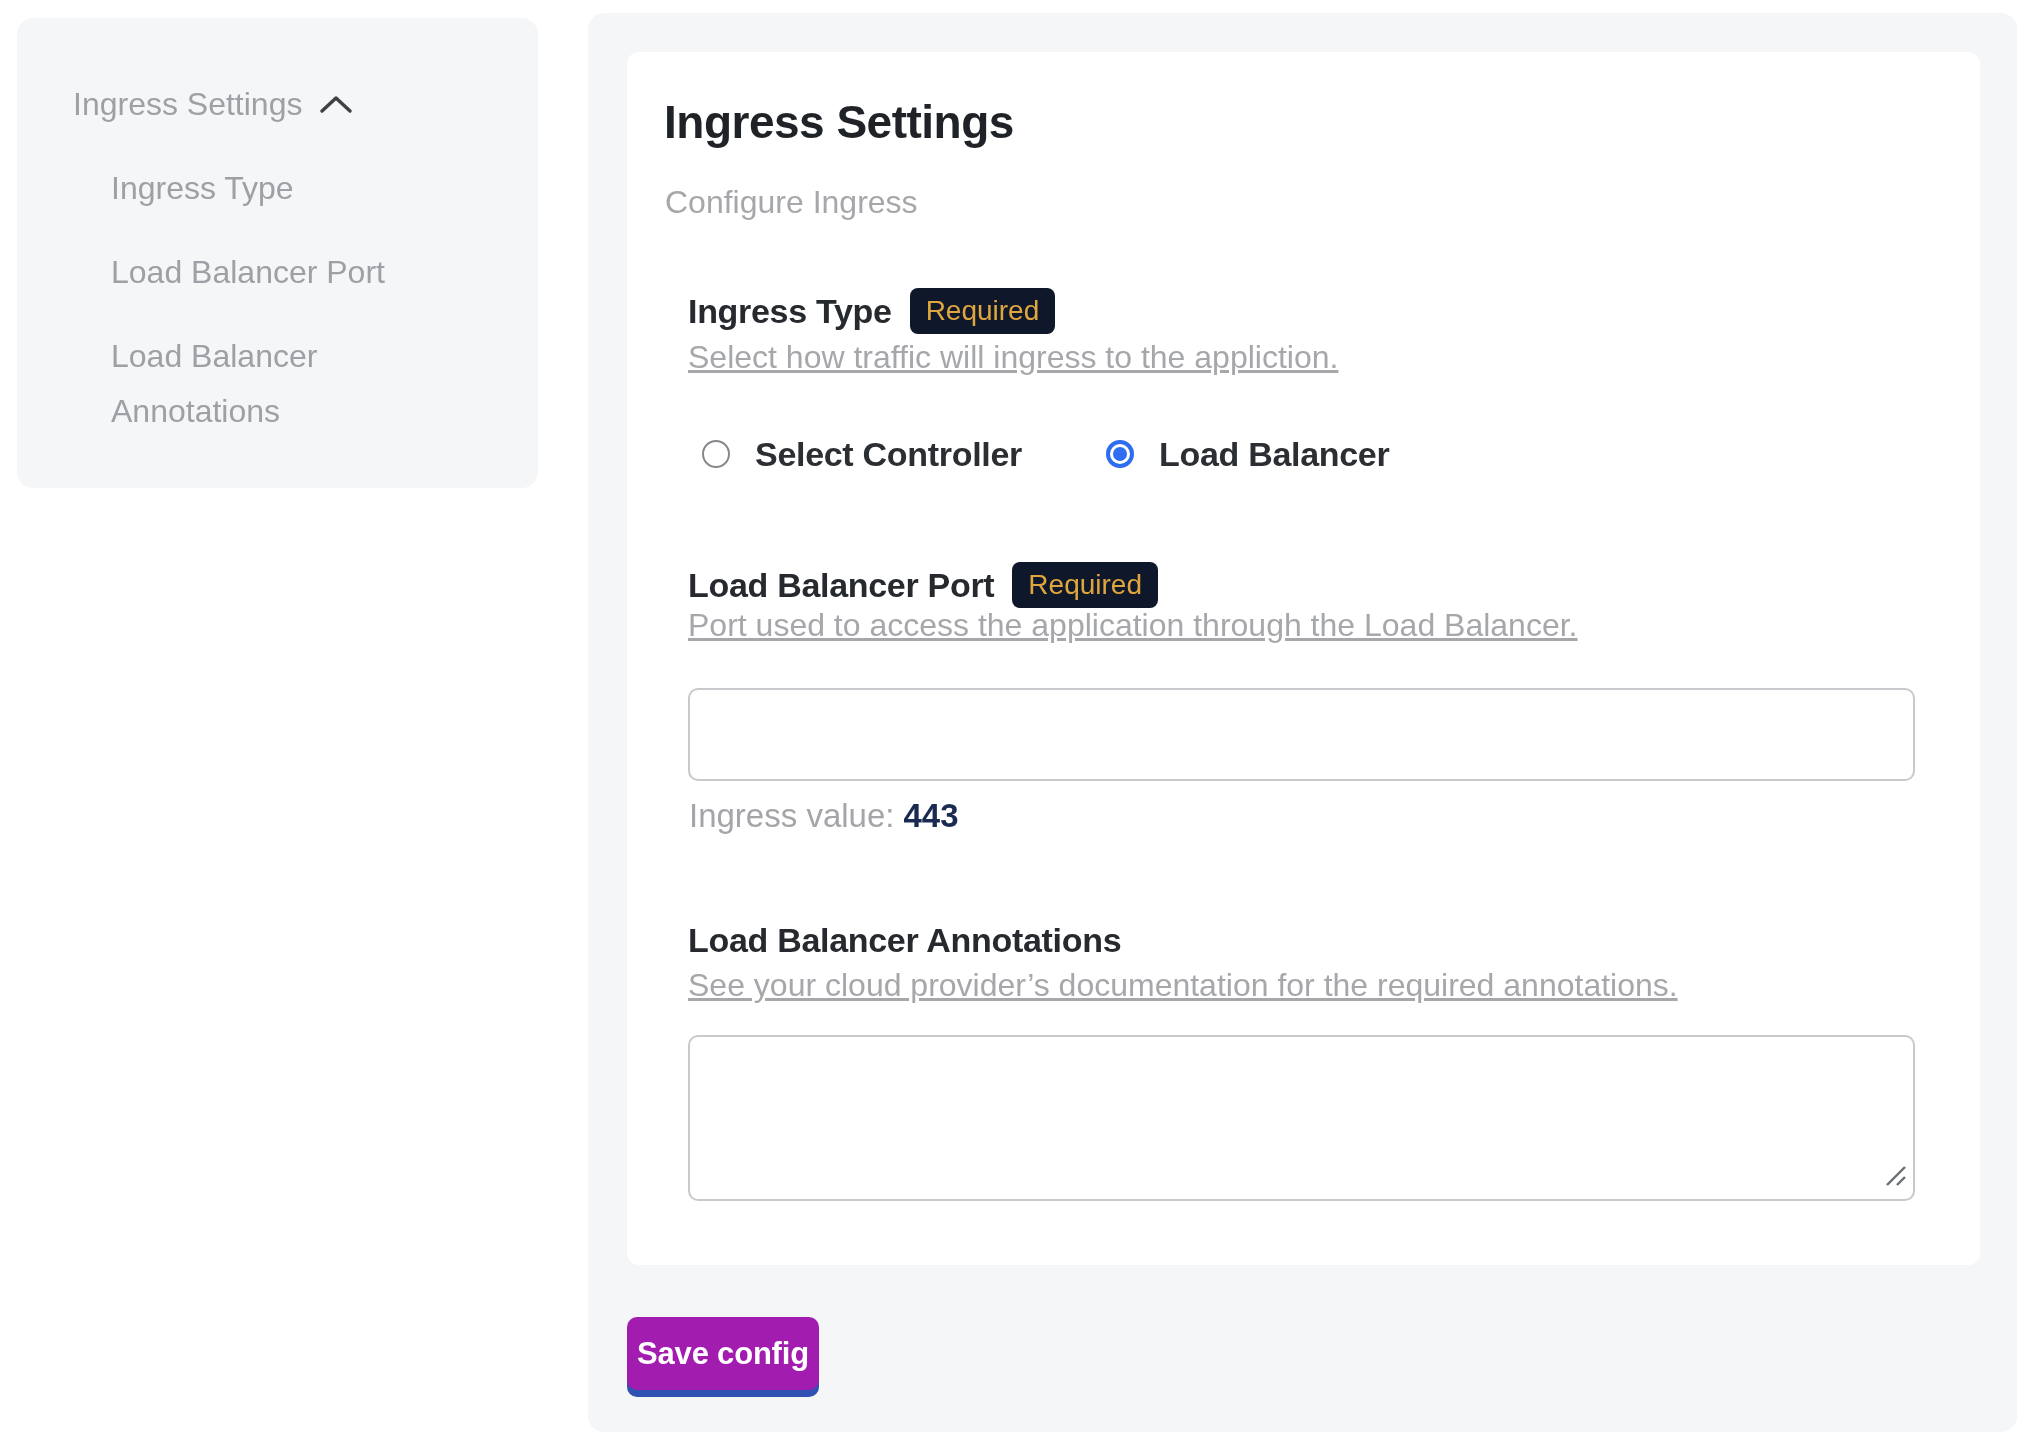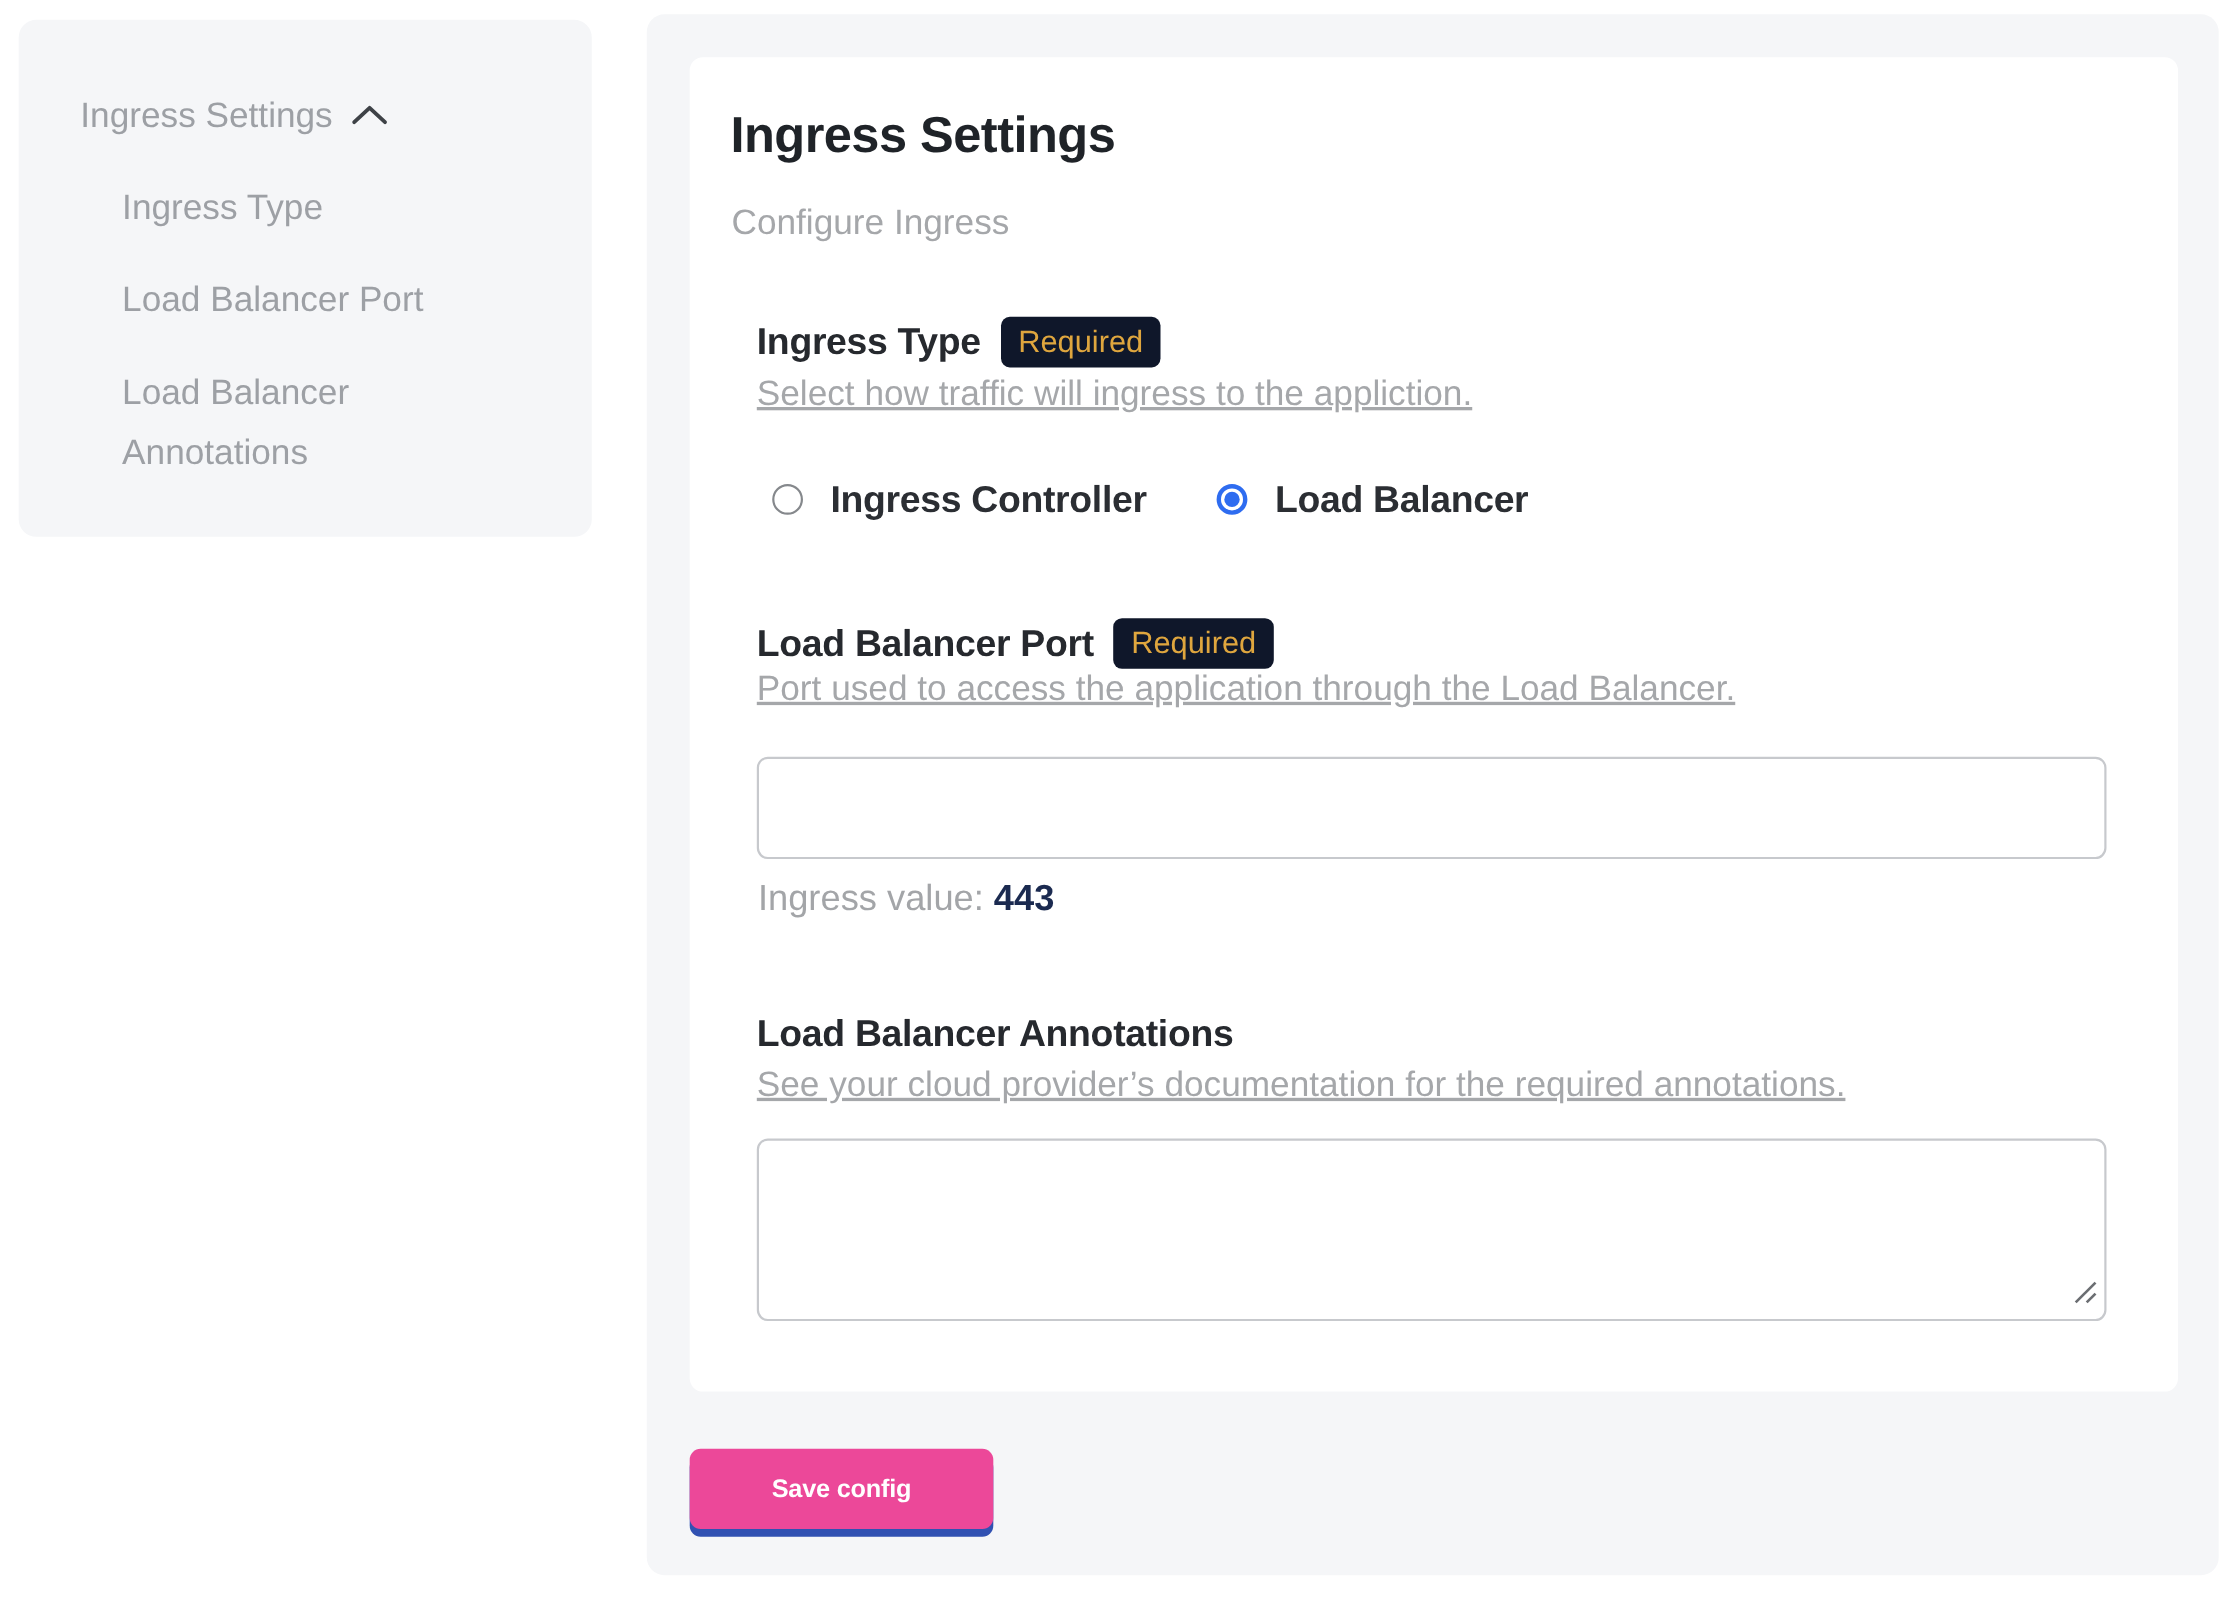--- a/index.html
+++ b/index.html
@@ -100,25 +100,25 @@
 
   .default-row {
     position: absolute; left: 62px;
     font-size: 33px; color: #a3a5a8;
   }
   .default-row .value { color: #1b2a50; font-weight: 600; margin-left: 9px; }
 
   
   .save-btn {
     position: absolute; left: 627px; top: 1317px;
-    width: 276px; height: 73px;
-    background: #ec4899; border: none; border-radius: 10px;
+    width: 192px; height: 73px;
+    background: #a21caf; border: none; border-radius: 10px;
     box-shadow: 0 7px 0 #3151b2;
     color: #ffffff; font-family: "Liberation Sans", "DejaVu Sans", sans-serif;
-    font-size: 23px; font-weight: bold; letter-spacing: -0.2px;
+    font-size: 31px; font-weight: bold; letter-spacing: -0.2px;
     cursor: pointer;
   }
 </style>
 </head>
 <body>
 
 <aside class="sidebar">
   <div class="sidebar-header">
     <span>Ingress Settings</span>
     <span>
@@ -141,21 +141,21 @@
     <div class="card-subtitle">Configure Ingress</div>
 
     <div class="section-head" style="top: 236px;">
       <span>Ingress Type</span>
       <span class="badge">Required</span>
     </div>
     <div class="section-desc" style="top: 287px;">Select how traffic will ingress to the appliction.</div>
 
     <div class="radio-group" style="left: 75px; top: 381px; height: 42px;">
       <span class="radio" id="radio-0"></span>
-      <span class="radio-label">Ingress Controller</span>
+      <span class="radio-label">Select Controller</span>
     </div>
     <div class="radio-group" style="left: 479px; top: 381px; height: 42px;">
       <span class="radio checked" id="radio-1"></span>
       <span class="radio-label">Load Balancer</span>
     </div>
 
     <div class="section-head" style="top: 510px;">
       <span>Load Balancer Port</span>
       <span class="badge">Required</span>
     </div>

